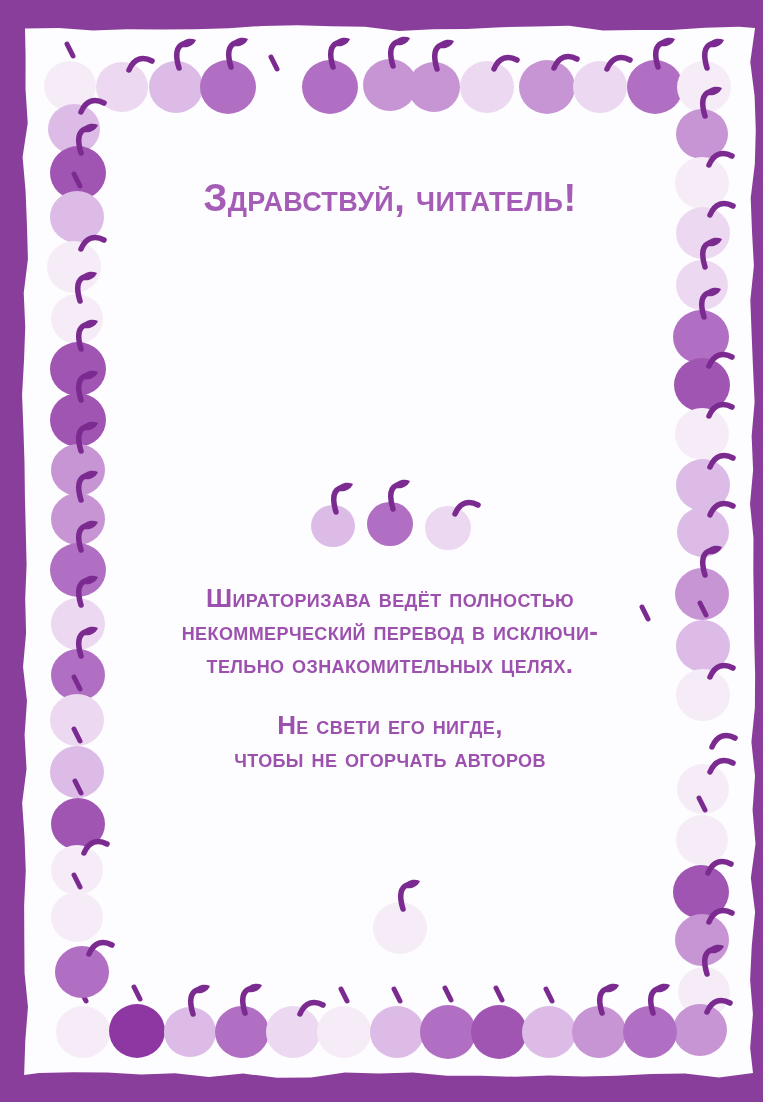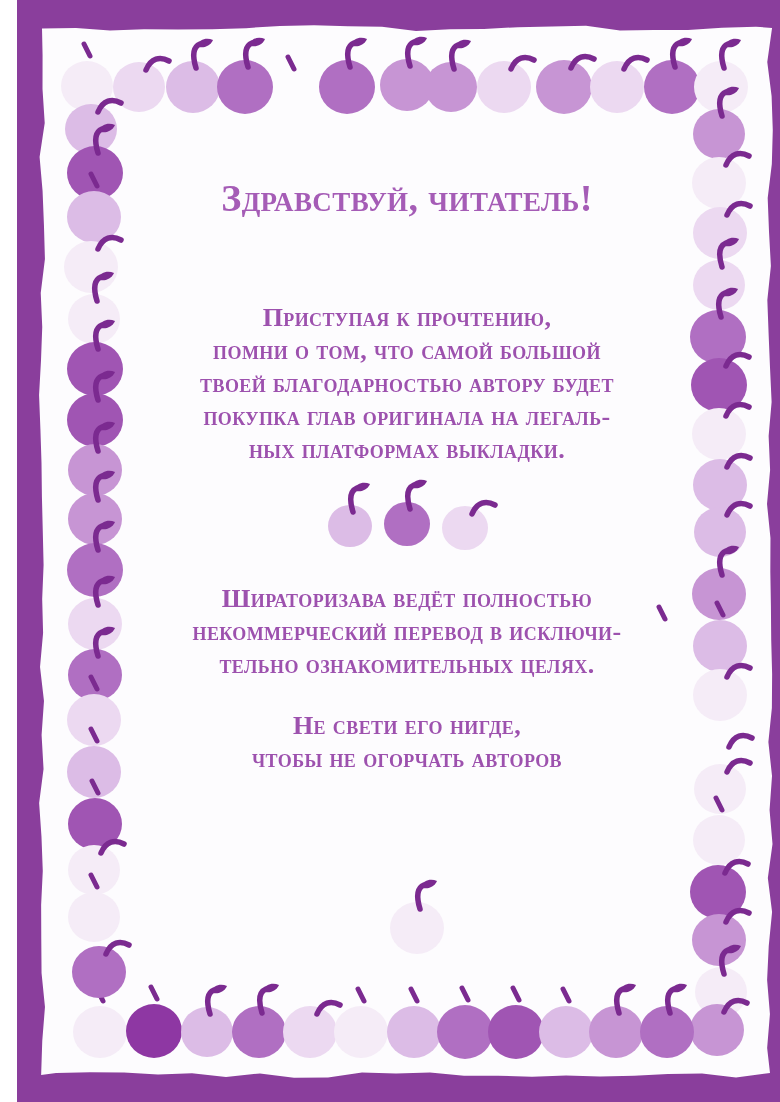--- a/index.html
+++ b/index.html
@@ -1,21 +1,20 @@
 <!DOCTYPE html>
 <html><head>
 <meta charset="utf-8">
 <style>
   html,body{margin:0;padding:0;}
   .screen{
     position:relative;
     width:763px;height:1102px;
     overflow:hidden;
-    font-family:Liberation Serif, serif;
-    margin-left:17px;
+    font-family:Liberation Sans, sans-serif;
   }
   .decor-svg{position:absolute;left:0;top:0;width:780px;height:1102px;display:block;}
   .textlayer{position:absolute;left:0;top:0;width:780px;height:1102px;pointer-events:none;}
   .tblock{
     position:absolute;left:60px;width:660px;
     text-align:center;
     font-variant:small-caps;
     font-weight:bold;
     white-space:pre-line;
     letter-spacing:0.4px;
@@ -206,25 +205,20 @@
         <path d="M 403 909 C 399 896, 400 888, 407 885" stroke="#7b2a90" stroke-width="5.5" fill="none" stroke-linecap="round"></path>
         <path d="M 404 887 c 2 -7 10 -9 16 -6 c -3 7 -12 9 -16 6 z" fill="#7b2a90"></path>
         <path d="M 642 607 L 648 619" stroke="#7b2a90" stroke-width="5" fill="none" stroke-linecap="round"></path>
       </g>
   </svg>
 
   <div class="textlayer">
     <div class="tblock title"></div>
 
     <div class="tblock title" id="real-title" style="color: rgb(165, 92, 182);">Здравствуй, читатель!</div>
-    <div class="tblock body-par par-intro" style="color: rgb(157, 81, 174);">Приступая к прочтению,
-помни о том, что самой большой
-твоей благодарностью автору будет
-покупка глав оригинала на легаль-
-ных платформах выкладки.</div>
     <div class="tblock body-par par-warning" style="color: rgb(157, 81, 174);">Не свети его нигде,
 чтобы не огорчать авторов</div>
     <div class="tblock body-par par-disclaimer" style="color: rgb(157, 81, 174);">Шираторизава ведёт полностью
 некоммерческий перевод в исключи-
 тельно ознакомительных целях.</div>
   </div>
 
 </div>
 
 </body></html>

